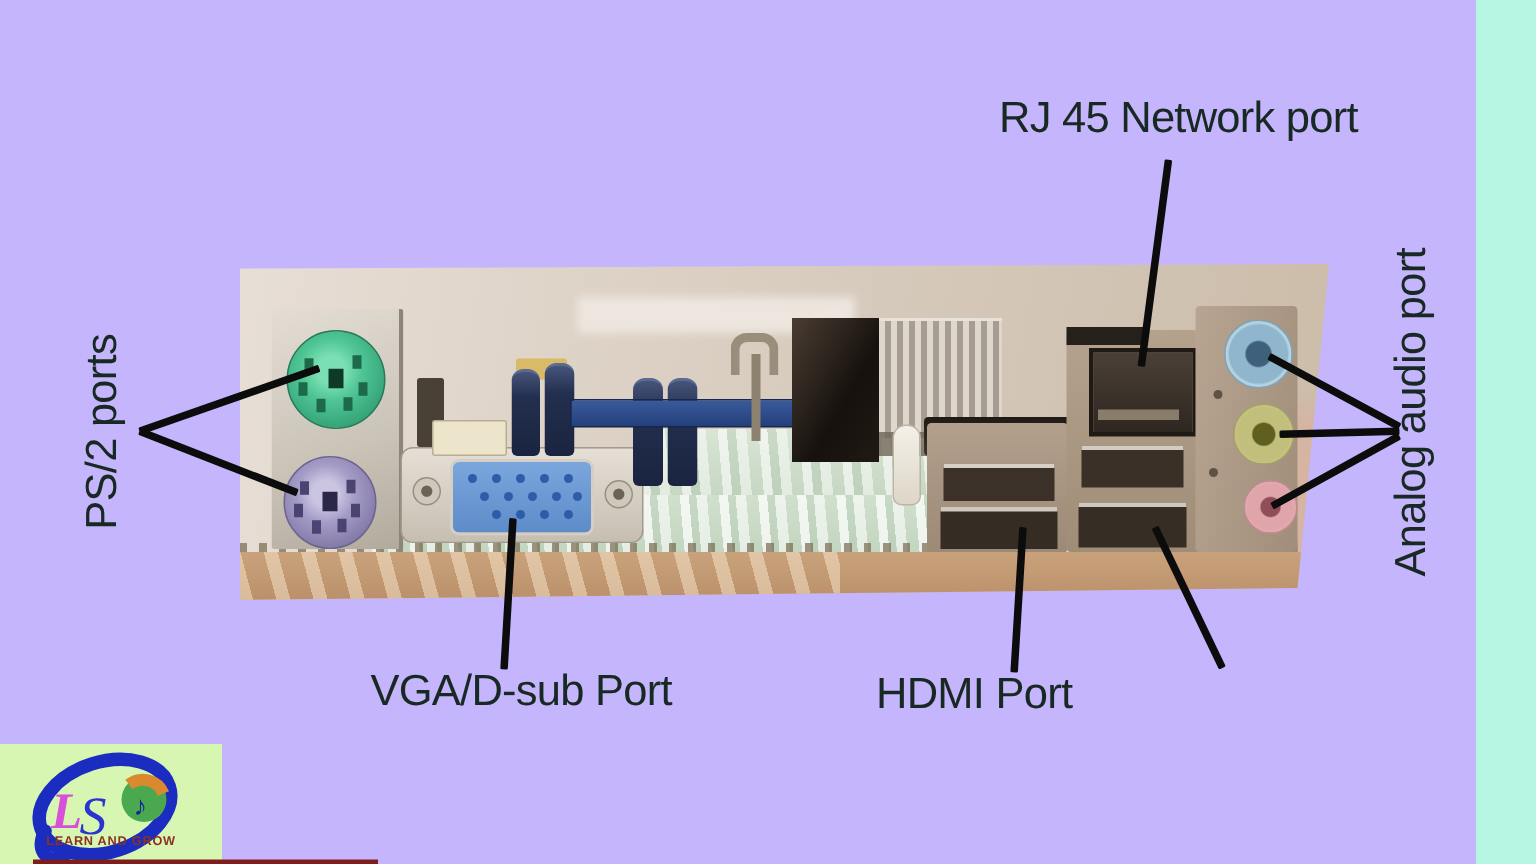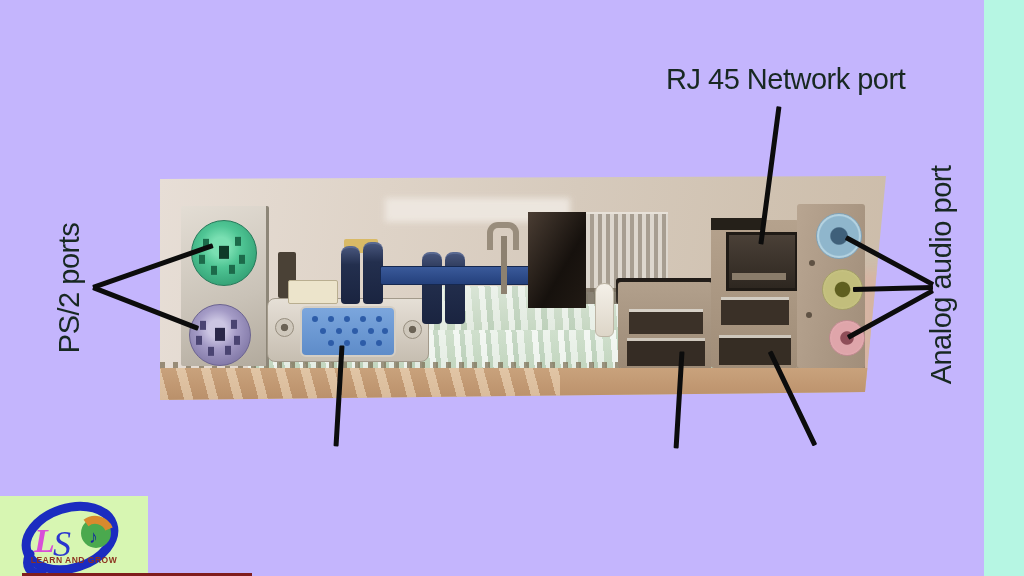--- a/index.html
+++ b/index.html
@@ -188,20 +188,22 @@
   <div class="line" style="left:93px;top:285px;width:113px;transform:rotate(21.3deg);"></div>
   <div class="line" style="left:779px;top:104px;width:139px;transform:rotate(97.5deg);"></div>
   <div class="line" style="left:342px;top:343px;width:101px;transform:rotate(93.4deg);"></div>
   <div class="line" style="left:682px;top:349px;width:97px;transform:rotate(93.5deg);"></div>
   <div class="line" style="left:770px;top:349px;width:104px;transform:rotate(64.4deg);"></div>
   <div class="line" style="left:846px;top:235px;width:99px;transform:rotate(28.4deg);"></div>
   <div class="line" style="left:853px;top:287px;width:80px;transform:rotate(-1.4deg);"></div>
   <div class="line" style="left:848px;top:335px;width:97px;transform:rotate(-28.9deg);"></div>
 
   <div class="label" style="left:666px;top:64px;">RJ 45 Network port</div>
+  <div class="label" style="left:247px;top:446px;">VGA/D-sub Port</div>
+  <div class="label" style="left:584px;top:448px;">HDMI Port</div>
   <div class="label vertical" style="left:-8px;top:272px;width:155px;">PS/2 ports</div>
   <div class="label vertical" style="left:827px;top:259px;width:230px;">Analog audio port</div>
 
   <div class="logo-panel">
     <svg width="148" height="80" viewBox="0 0 148 80">
       <ellipse cx="70" cy="42" rx="45" ry="30" fill="none" stroke="#1b2cc0" stroke-width="9" transform="rotate(-18 70 42)"></ellipse>
       <path d="M 30 58 C 24 70 30 79 42 77" fill="none" stroke="#1b2cc0" stroke-width="9" stroke-linecap="round"></path>
       <circle cx="96" cy="37" r="15" fill="#4aa94e"></circle>
       <path d="M 86 27 A 15 15 0 0 1 109 33" fill="none" stroke="#d98a2e" stroke-width="8"></path>
       <text x="34" y="56" font-size="34" font-style="italic" font-weight="bold" fill="#d84fd8" font-family="Liberation Serif, serif">L</text>

